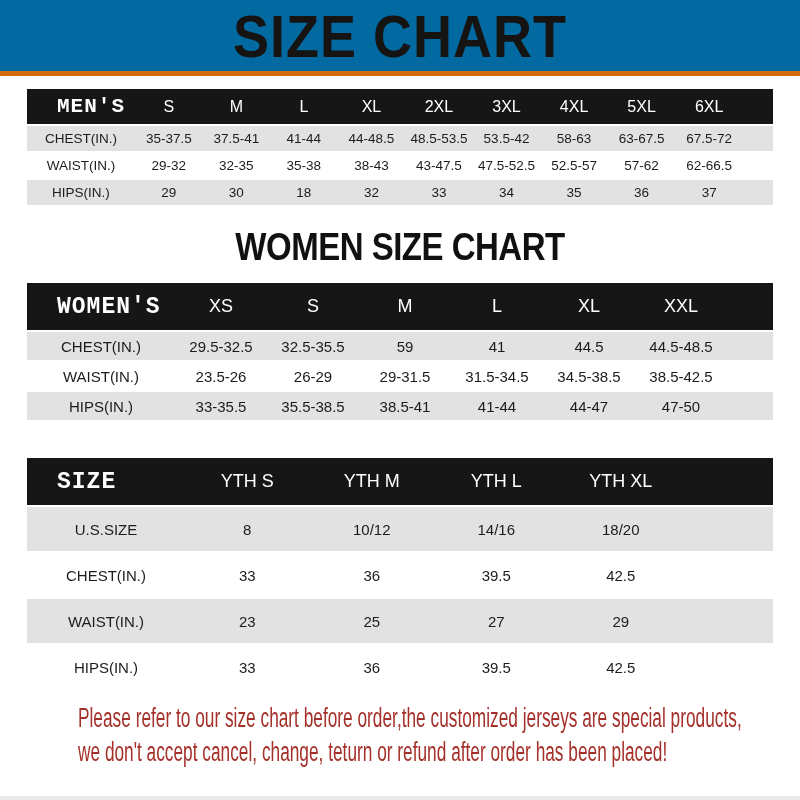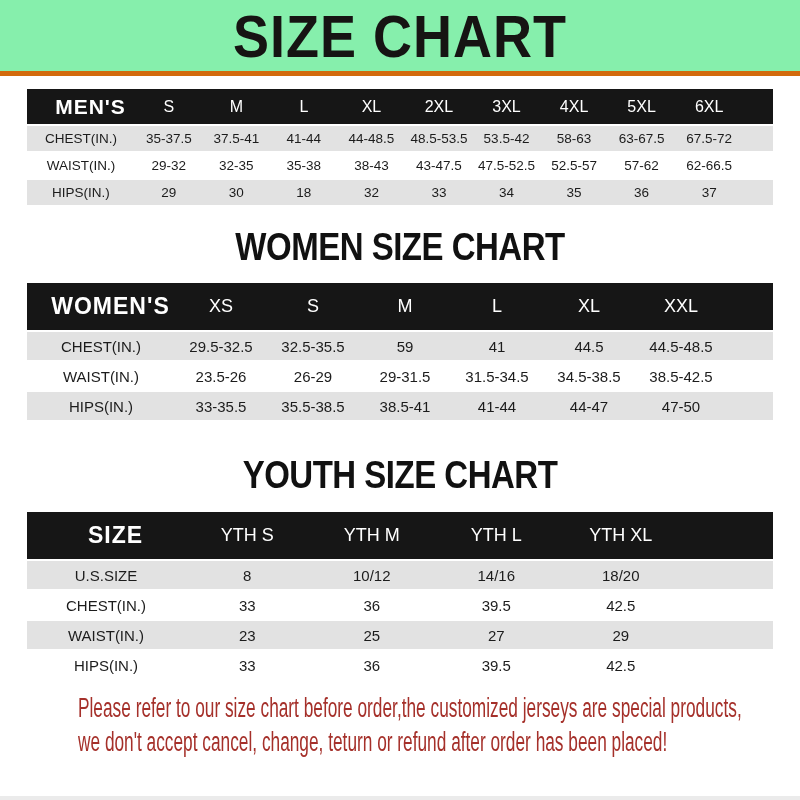--- a/index.html
+++ b/index.html
@@ -7,21 +7,21 @@
     width: 800px; height: 800px;
     background: #ffffff;
     font-family: "Liberation Sans", sans-serif;
     overflow: hidden;
     position: relative;
   }
 
   
   .banner {
     height: 71px;
-    background: #86efac;
+    background: #0369a1;
     border-bottom: 5px solid #D26A0D;
     display: flex; align-items: center; justify-content: center;
   }
   .banner-title {
     display: inline-block;
     font-size: 54px; font-weight: bold; color: #161413;
     letter-spacing: 1px;
     transform: scaleY(1.08);
   }
 
@@ -42,22 +42,23 @@
     margin: 0 auto;
     border-collapse: separate;
     border-spacing: 0 2px;
   }
   .size-table thead tr { background: #161616; }
   .size-table thead th {
     color: #ffffff; font-weight: normal; text-align: center;
     overflow: hidden; white-space: nowrap;
   }
   .size-table thead th.corner-label {
-    font-weight: bold; text-align: center; padding-left: 20px;
+    font-weight: bold; text-align: left; padding-left: 30px;
     letter-spacing: 1px;
+    font-family: Liberation Mono, monospace;
   }
   .size-table tbody th, .size-table td {
     font-weight: normal; color: #1c1c1c; text-align: center;
     overflow: hidden; white-space: nowrap; padding: 0;
   }
   .size-table tbody tr:nth-child(odd)  { background: #E2E2E2; }
   .size-table tbody tr:nth-child(even) { background: #ffffff; }
 
   
   #section-0 { margin-top: 11px; }
@@ -73,21 +74,21 @@
   #section-1 thead th { height: 45px; font-size: 18px; margin-left: 32px; }
   #section-1 thead th.corner-label { font-size: 23px; }
   #section-1 tbody th, #section-1 td { height: 28px; font-size: 15px; }
   #section-1 col.col-label  { width: 148px; }
   #section-1 col.col-spacer { width: 46px; }
 
   #section-2 { margin-top: 34px; }
   #section-2 .size-table { margin-top: 13px; }
   #section-2 thead th { height: 45px; font-size: 18px; }
   #section-2 thead th.corner-label { font-size: 23px; }
-  #section-2 tbody th, #section-2 td { height: 28px; font-size: 15px; }
+  #section-2 tbody th, #section-2 td { height: 44px; font-size: 15px; }
   #section-2 col.col-label  { width: 158px; }
   #section-2 col.col-spacer { width: 90px; }
 
   
   .disclaimer { margin-top: 12px; padding-left: 30px; }
   .disclaimer-line { display: block; line-height: 31px; margin-left: 48px; }
   .disclaimer-line > span {
     display: inline-block;
     font-size: 27px; color: #A5302A;
     white-space: nowrap;
@@ -235,21 +236,20 @@
           <td>41-44</td>
           <td>44-47</td>
           <td>47-50</td>
           <td></td>
         </tr>
       </tbody>
     </table>
 </section>
 
 <section class="chart-section" id="section-2">
-  <h2 class="section-heading"><span class="heading-text">YOUTH SIZE CHART</span></h2>
   <table class="size-table">
       <colgroup>
         <col class="col-label">
         <col class="col-size">
         <col class="col-size">
         <col class="col-size">
         <col class="col-size">
         <col class="col-spacer">
       </colgroup>
       <thead>

